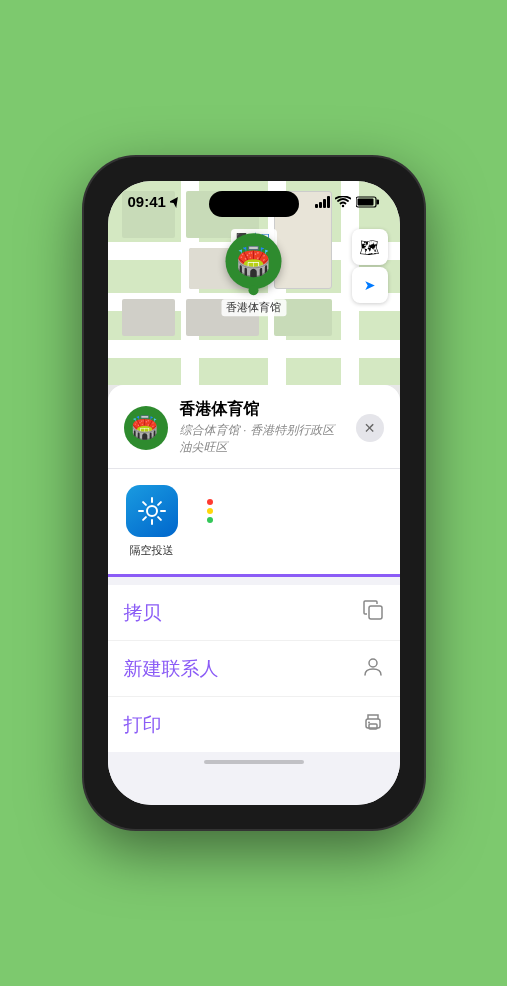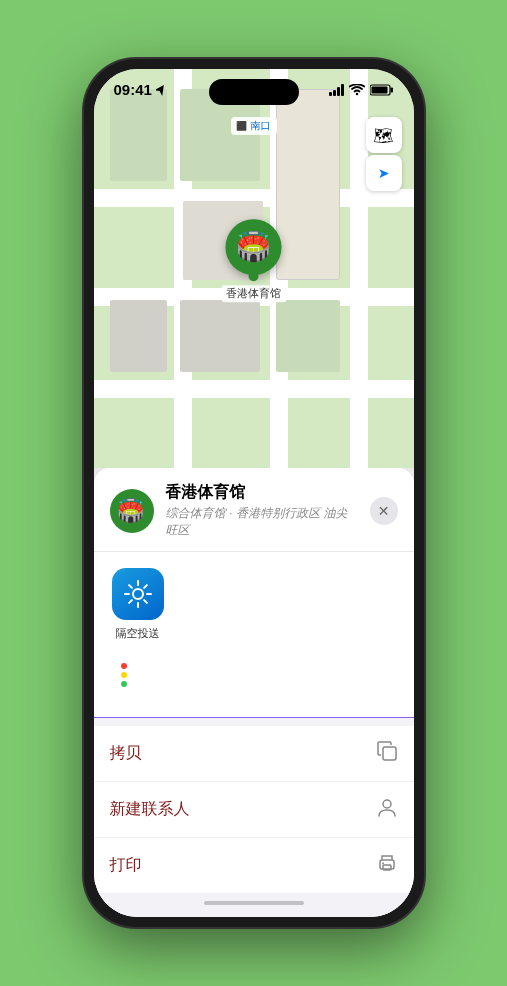--- a/index.html
+++ b/index.html
@@ -6,24 +6,24 @@
     body {
       background: #7dc96e;
       display: flex;
       justify-content: center;
       align-items: center;
       min-height: 100vh;
       font-family: -apple-system, 'PingFang SC', 'Helvetica Neue', sans-serif;
     }
     .phone-frame {
       width: 340px;
-      height: 868px;
+      height: 672px;
       background: #1a1a1a;
       border-radius: 52px;
-      padding: 10px;
+      padding: 24px;
       position: relative;
       box-shadow: 0 0 0 2px #333, 0 20px 60px rgba(0,0,0,0.5);
     }
     .phone-screen {
       width: 100%;
       height: 100%;
       background: #e8e8e8;
       border-radius: 44px;
       overflow: hidden;
       position: relative;
@@ -226,22 +226,21 @@
       flex-shrink: 0;
     }
     
     .share-row {
       background: #fff;
       padding: 16px 12px;
       display: flex;
       gap: 8px;
       overflow-x: auto;
       scrollbar-width: none;
-      border-bottom: 1px solid #8b5cf6;
-      flex-direction: column;
+      border-bottom: 3px solid #8b5cf6;
     }
     .share-row::-webkit-scrollbar { display: none; }
     .app-item {
       display: flex;
       flex-direction: column;
       align-items: center;
       gap: 6px;
       flex-shrink: 0;
       width: 64px;
     }
@@ -327,22 +326,22 @@
       justify-content: space-between;
       padding: 14px 16px;
       border-bottom: 1px solid #f0f0f0;
       cursor: pointer;
     }
     .action-item:last-child {
       border-bottom: none;
       gap: 30px;
     }
     .action-text {
-      font-size: 16px;
-      color: #7f1d1d;
+      font-size: 19px;
+      color: #8b5cf6;
     }
     .action-icon {
       font-size: 20px;
       color: #888;
     }
     
     .home-indicator {
       background: #f2f2f7;
       padding: 8px 0 12px;
       display: flex;

